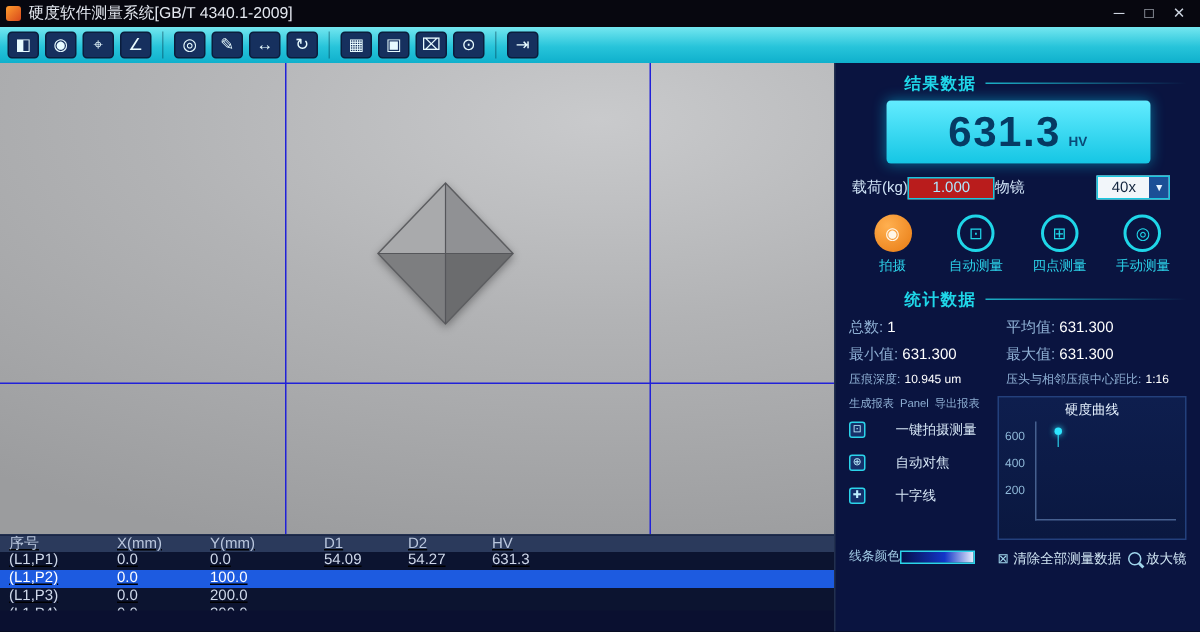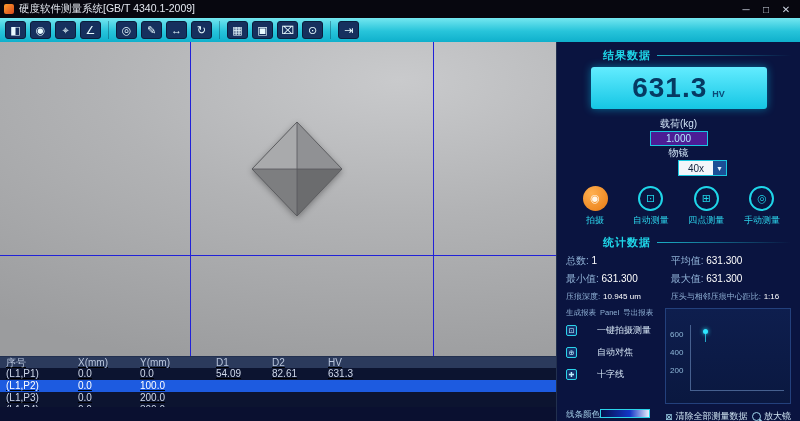--- a/index.html
+++ b/index.html
@@ -45,23 +45,23 @@
   .sec-head { display:flex; align-items:center; gap:6px; margin-bottom:4px; }
   .sec-title { color:#1fd6e8; font-size:11px; font-weight:bold; letter-spacing:1px; white-space:nowrap;padding-left:37px; }
   .sec-line { flex:1; height:1px; background:linear-gradient(90deg,rgba(31,214,232,.8),rgba(31,214,232,0)); }
 
   .hv-display { width:176px; height:42px; margin:4px auto 8px auto; border-radius:3px;
     background:linear-gradient(180deg,#63ecff 0%,#15c6e4 100%); box-shadow:0 0 9px rgba(0,220,255,.45);
     display:flex; align-items:center; justify-content:center; }
   .hv-value { color:#063a63; font-size:28px; font-weight:bold; letter-spacing:1px; }
   .hv-unit { color:#0a4a78; font-size:9px; font-weight:bold; margin:12px 0 0 5px; }
 
-  .param-row { display:flex; align-items:center; padding:0 2px; font-size:10px;flex-direction:column; }
+  .param-row { display:flex; align-items:center; padding:0 2px; font-size:10px; }
   .param-label { color:#cfe2f4; }
-  .param-input { width:58px; height:15px; background:#4c1d95; border:1px solid #18c8e0; color:#aee8ff; font-size:10px; text-align:center; font-family:inherit; }
+  .param-input { width:58px; height:15px; background:#b91c1c; border:1px solid #18c8e0; color:#aee8ff; font-size:10px; text-align:center; font-family:inherit; }
   .obj-select { display:flex; align-items:center; border:1px solid #18c8e0; height:16px; background:#f2f6fa;margin-left:48px; }
   .obj-value { width:34px; text-align:center; color:#12243e; font-size:10px; }
   .obj-arrow { width:13px; height:100%; background:#1b4f96; color:#e8f4ff; font-size:7px; display:flex; align-items:center; justify-content:center; }
 
   .action-row { display:flex; justify-content:space-between; margin:10px 2px 8px 2px; }
   .action-btn { display:flex; flex-direction:column; align-items:center; width:54px; }
   .action-circle { width:25px; height:25px; border-radius:50%; border:2px solid #1fd6e8; color:#1fd6e8; font-size:11px; display:flex; align-items:center; justify-content:center; }
   .action-circle.primary { border:none; background:radial-gradient(circle at 35% 30%,#ffb050,#e87a12); color:#fff7ea; }
   .action-label { margin-top:3px; font-size:9px; color:#2cd3ea; white-space:nowrap; }
 
@@ -71,21 +71,21 @@
   .stat-label { color:#8fb0d4; }
   .stat-value { color:#ffffff; }
   .stat-row.small .stat-label, .stat-row.small .stat-value { font-size:8px; }
 
   .bottom { display:flex; gap:5px; margin-top:6px; }
   .tools-col { width:94px; display:flex; flex-direction:column; }
   .tabs-row { display:flex; gap:4px; font-size:7.5px; color:#8fb0d4; margin-bottom:6px; }
   .tool-btn { display:flex; align-items:center; gap:20px; margin-bottom:9px; }
   .tool-ic { width:11px; height:11px; background:#15306a; border:1px solid #2bd4ea; color:#bfeFFb; color:#bfefff; font-size:7px; line-height:9px; text-align:center; border-radius:2px; }
   .tool-label { font-size:9px; color:#d6e6f5; white-space:nowrap; }
-  .linecolor-row { margin-top:auto; display:flex; align-items:flex-start; gap:0; padding-bottom:2px; }
+  .linecolor-row { margin-top:auto; display:flex; align-items:center; gap:0; padding-bottom:2px; }
   .linecolor-label { font-size:8.5px; color:#9fc8e2; white-space:nowrap; }
   .linecolor-bar { width:50px; height:9px; border:1px solid #2bd4ea;
     background:linear-gradient(90deg,#05104a 0%,#1336c8 60%,#e8eefc 100%); }
 
   .chart-col { flex:1; display:flex; flex-direction:column; }
   .chart-panel { height:96px; background:linear-gradient(180deg,#0e1e4e,#0a1840); border:1px solid #23407c; position:relative; }
   .chart-title { position:absolute; top:2px; left:0; right:0; text-align:center; font-size:9px; color:#e6f2ff; }
   .chart-plot { position:absolute; left:24px; right:6px; top:16px; bottom:12px; border-left:1px solid #46608f; border-bottom:1px solid #46608f; }
   .ytick { position:absolute; left:4px; font-size:8px; color:#8fb8d8; }
   .chart-point { position:absolute; width:5px; height:5px; border-radius:50%; background:#2ee6ff; box-shadow:0 0 4px #2ee6ff; }
@@ -156,21 +156,21 @@
           <span class="cell">Y(mm)</span>
           <span class="cell">D1</span>
           <span class="cell">D2</span>
           <span class="cell">HV</span>
         </div>
         <div class="trow body">
           <span class="cell">(L1,P1)</span>
           <span class="cell">0.0</span>
           <span class="cell">0.0</span>
           <span class="cell">54.09</span>
-          <span class="cell">82.61</span>
+          <span class="cell">54.27</span>
           <span class="cell">631.3</span>
         </div>
         <div class="trow body sel">
           <span class="cell">(L1,P2)</span>
           <span class="cell">0.0</span>
           <span class="cell">100.0</span>
           <span class="cell"></span>
           <span class="cell"></span>
           <span class="cell"></span>
         </div>
@@ -274,20 +274,21 @@
             <span class="tool-label">十字线</span>
           </div>
           <div class="linecolor-row">
             <span class="linecolor-label">线条颜色</span>
             <span class="linecolor-bar"></span>
           </div>
         </div>
 
         <div class="chart-col">
           <div class="chart-panel">
+            <span class="chart-title">硬度曲线</span>
             <span class="ytick" style="top:21px">600</span>
             <span class="ytick" style="top:39px">400</span>
             <span class="ytick" style="top:57px">200</span>
             <div class="chart-plot">
               <span class="chart-point" style="top: 4.37929px; left: 12px;"></span>
             </div>
           </div>
           <div class="chart-foot">
             <span class="foot-item">
               <span class="trash-ic">⊠</span>

